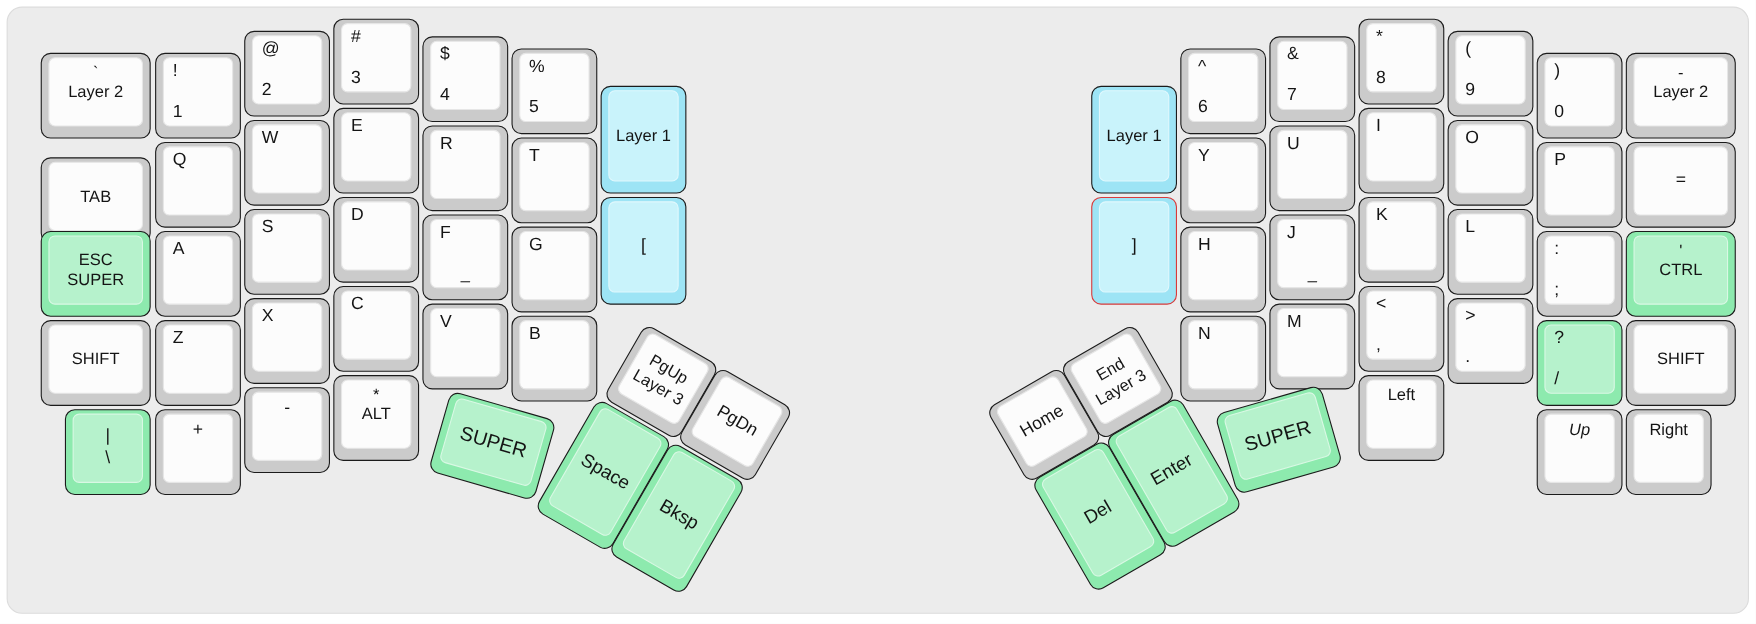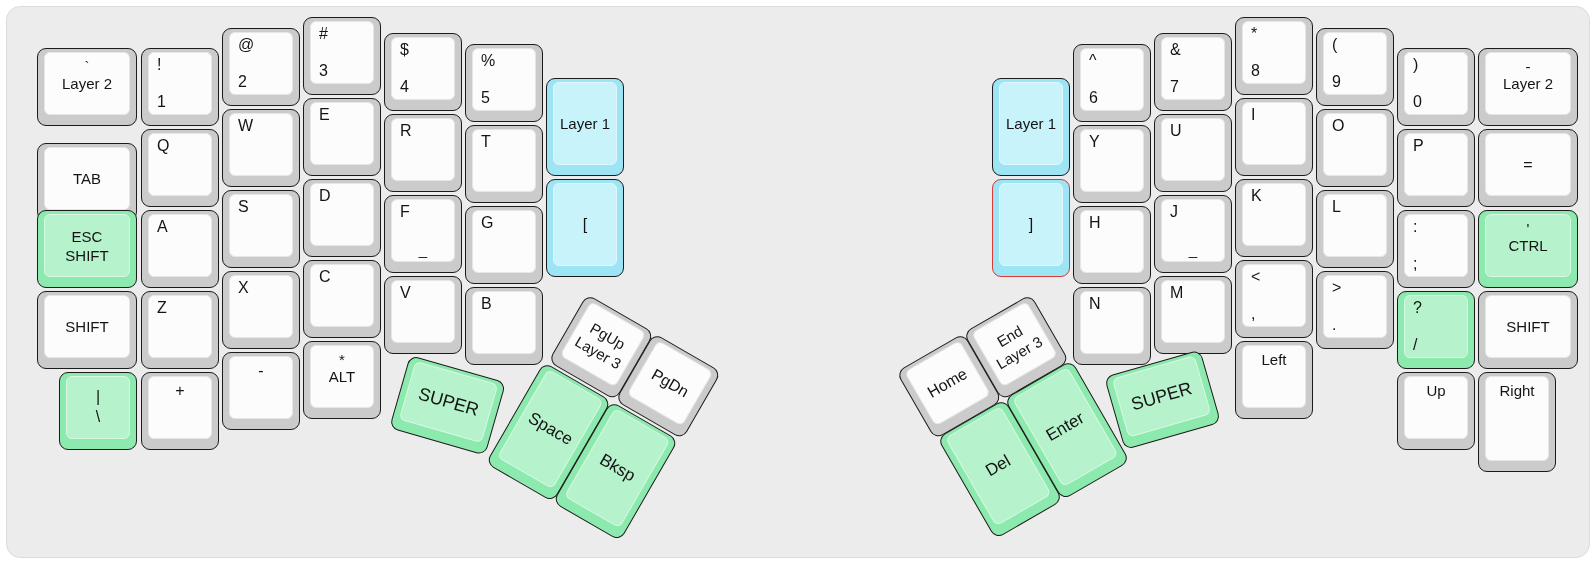--- a/index.html
+++ b/index.html
@@ -37,21 +37,21 @@
         </div>
       </div>
       <div class="key gray" style="left: 37px; top: 143px; width: 100px; height: 78px;">
         <div class="cap">
           <div class="legend c" style="font-size: 15px;">TAB</div>
         </div>
       </div>
       <div class="key green" style="left: 37px; top: 210px; width: 100px; height: 78px;">
         <div class="cap">
           <div class="legend c" style="font-size: 15px;">ESC
-SHIFT</div>
+SUPER</div>
         </div>
       </div>
       <div class="key gray" style="left: 37px; top: 291px; width: 100px; height: 78px;">
         <div class="cap">
           <div class="legend c" style="font-size: 15px;">SHIFT</div>
         </div>
       </div>
       <div class="key green" style="left: 59px; top: 372px; width: 78px; height: 78px;">
         <div class="cap">
           <div class="legend c" style="font-size: 16px;">|
@@ -334,21 +334,21 @@
           <div class="legend tl" style="font-size: 16px;">:</div>
           <div class="legend tl2" style="font-size: 16px;">;</div>
         </div>
       </div>
       <div class="key green" style="left: 1397px; top: 291px; width: 78px; height: 78px;">
         <div class="cap">
           <div class="legend tl" style="font-size: 16px;">?</div>
           <div class="legend tl2" style="font-size: 16px;">/</div>
         </div>
       </div>
-      <div class="key gray" style="left: 1397px; top: 372px; width: 78px; height: 78px;">
+      <div class="key gray" style="left: 1397px; top: 372px; width: 78px; height: 78px; font-style: italic;">
         <div class="cap">
           <div class="legend tc" style="font-size: 15px;">Up</div>
         </div>
       </div>
       <div class="key gray" style="left: 1478px; top: 48px; width: 100px; height: 78px;">
         <div class="cap">
           <div class="legend tc" style="font-size: 15px;">-</div>
           <div class="legend c" style="font-size: 15px;">Layer 2</div>
         </div>
       </div>
@@ -361,21 +361,21 @@
         <div class="cap">
           <div class="legend tc" style="font-size: 15px;">'</div>
           <div class="legend c" style="font-size: 15px;">CTRL</div>
         </div>
       </div>
       <div class="key gray" style="left: 1478px; top: 291px; width: 100px; height: 78px;">
         <div class="cap">
           <div class="legend c" style="font-size: 15px;">SHIFT</div>
         </div>
       </div>
-      <div class="key gray" style="left: 1478px; top: 372px; width: 78px; height: 100px;">
+      <div class="key gray" style="left: 1478px; top: 372px; width: 78px; height: 78px;">
         <div class="cap">
           <div class="legend tc" style="font-size: 15px;">Right</div>
         </div>
       </div>
       <div class="key green" style="left: 937px; top: 438px; width: 78px; height: 117px; transform: rotate(-30deg);">
         <div class="cap">
           <div class="legend c" style="font-size: 17px;">Del</div>
         </div>
       </div>
       <div class="key green" style="left: 1004px; top: 399px; width: 78px; height: 117px; transform: rotate(-30deg);">

